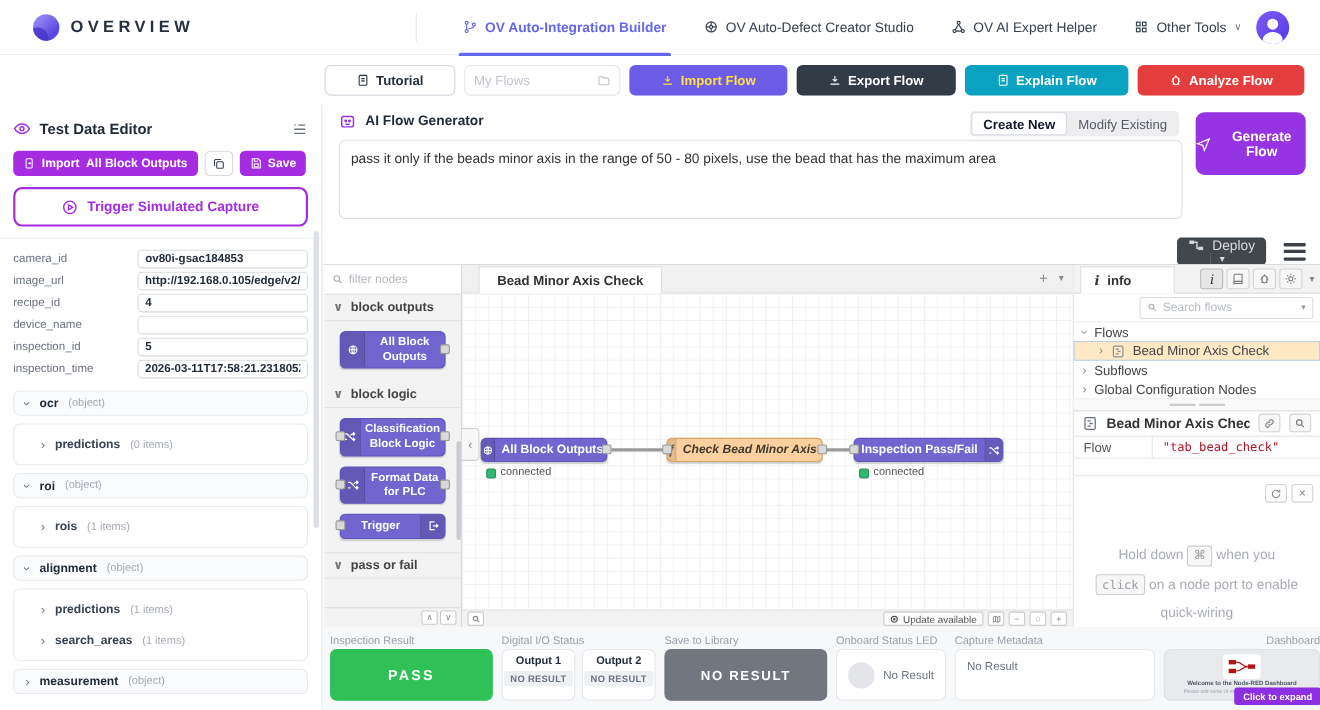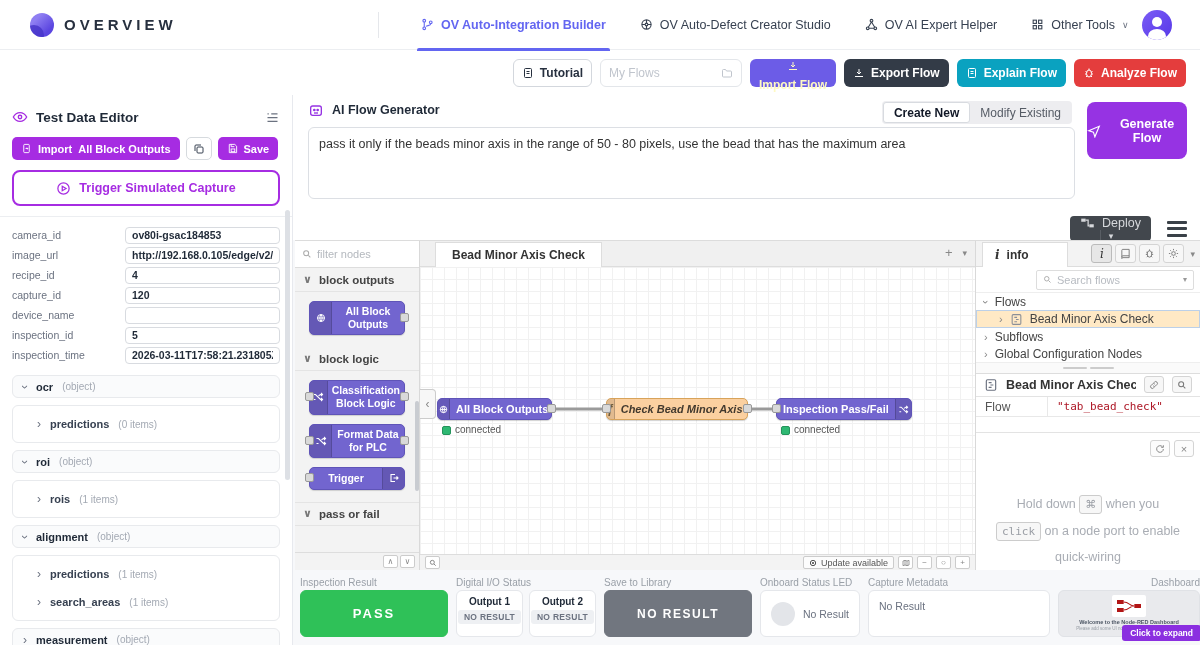--- a/index.html
+++ b/index.html
@@ -17,23 +17,23 @@
   .nav-tabs { display:flex; align-items:center; gap:34px; padding-left:42px; flex:1; }
   .nav-tab { display:flex; align-items:center; gap:7px; font-size:12.5px; color:#374151; cursor:pointer; position:relative; height:50px; }
   .nav-tab.active { color:#6366f1; font-weight:600; }
   .nav-tab.active .bar { position:absolute; left:-4px; right:-4px; bottom:-1px; height:3px; background:#6366f1; border-radius:2px 2px 0 0; }
   .avatar { width:30px; height:30px; border-radius:50%; margin-right:28px; background:linear-gradient(135deg,#7b5cf5,#5638e8); position:relative; overflow:hidden; }
   .avatar .head { position:absolute; left:10px; top:7px; width:10px; height:10px; border-radius:50%; background:#fff; }
   .avatar .body { position:absolute; left:6px; top:19px; width:18px; height:14px; border-radius:50%; background:#fff; }
 
   
   .toolbar { position:absolute; left:0; top:50px; width:1200px; height:45px; background:#fff; display:flex; align-items:center; justify-content:flex-end; gap:8px; padding-right:14px; z-index:25; }
-  .btn { height:28px; display:inline-flex; align-items:center; gap:6px; padding:0 8px; border-radius:6px; font-size:12px; font-weight:700; border:1px solid transparent; cursor:pointer; }
+  .btn { height:28px; display:inline-flex; align-items:center; gap:6px; padding:0 28px; border-radius:6px; font-size:12px; font-weight:700; border:1px solid transparent; cursor:pointer; }
   .btn.ghost { background:#fff; border-color:#d3d7dd; color:#27303f; }
-  .btn.purple { background:#6c5ce7; color:#fef9c3;flex-direction:column; }
+  .btn.purple { background:#6c5ce7; color:#fde047; }
   .btn.dark { background:#333b47; color:#fff; }
   .btn.teal { background:#0aa2c0; color:#fff; }
   .btn.red { background:#e43d3d; color:#fff; }
   .myflows { width:142px; height:28px; border:1px solid #e3e6ea; border-radius:6px; display:flex; align-items:center; padding:0 8px; gap:6px; background:#fff; }
   .myflows input { border:0; outline:0; flex:1; min-width:0; font-size:12px; color:#374151; font-family:inherit; }
   .myflows input::placeholder { color:#c0c5cd; }
 
   
   .lp { position:absolute; left:0; top:95px; width:293px; height:550px; background:#fff; border-right:1px solid #e7e9ee; padding:10px 12px 0 12px; overflow:hidden; z-index:10; }
   .lp-scroll { position:absolute; right:2px; top:115px; width:5px; height:270px; background:#dde0e5; border-radius:3px; }
@@ -339,24 +339,20 @@
     </div>
   <div class="fld">
       <label>image_url</label>
       <input value="http://192.168.0.105/edge/v2/files/library_captu" style="">
     </div>
   <div class="fld">
       <label>recipe_id</label>
       <input value="4" style="">
     </div>
   <div class="fld">
-      <label>capture_id</label>
-      <input value="120" style="">
-    </div>
-  <div class="fld">
       <label>device_name</label>
       <input value="" style="">
     </div>
   <div class="fld">
       <label>inspection_id</label>
       <input value="5" style="">
     </div>
   <div class="fld">
       <label>inspection_time</label>
       <input value="2026-03-11T17:58:21.231805Z" style="">

